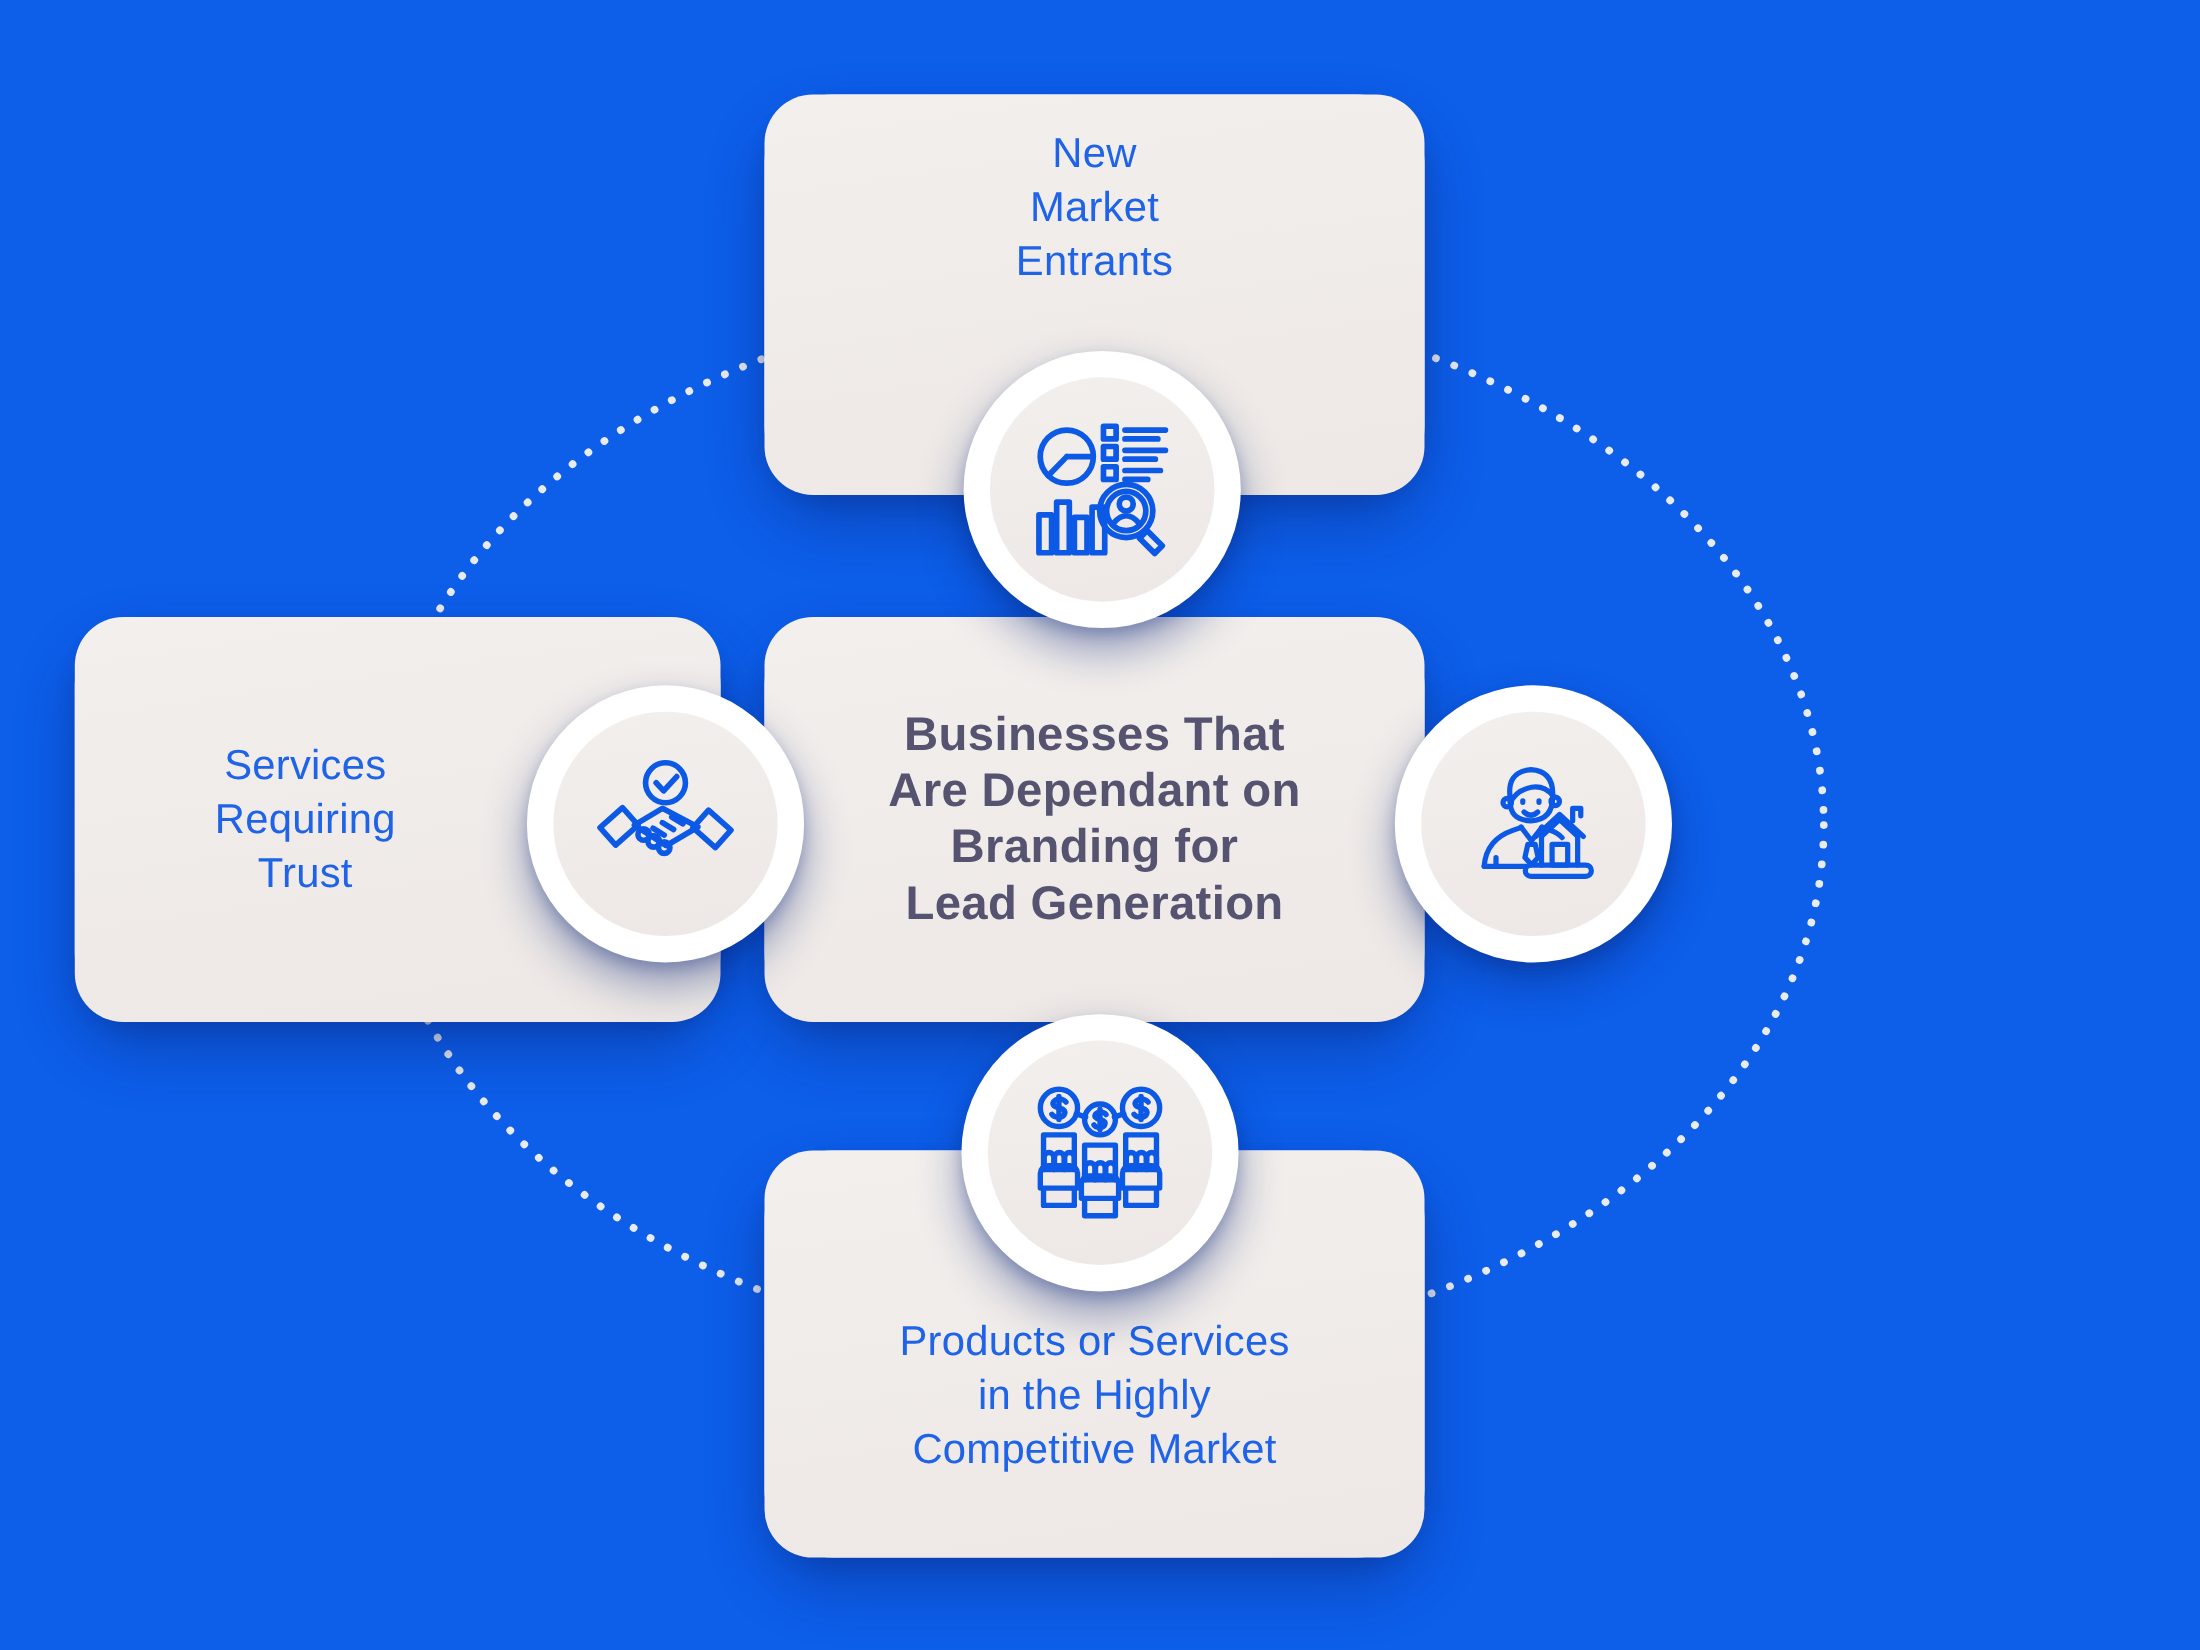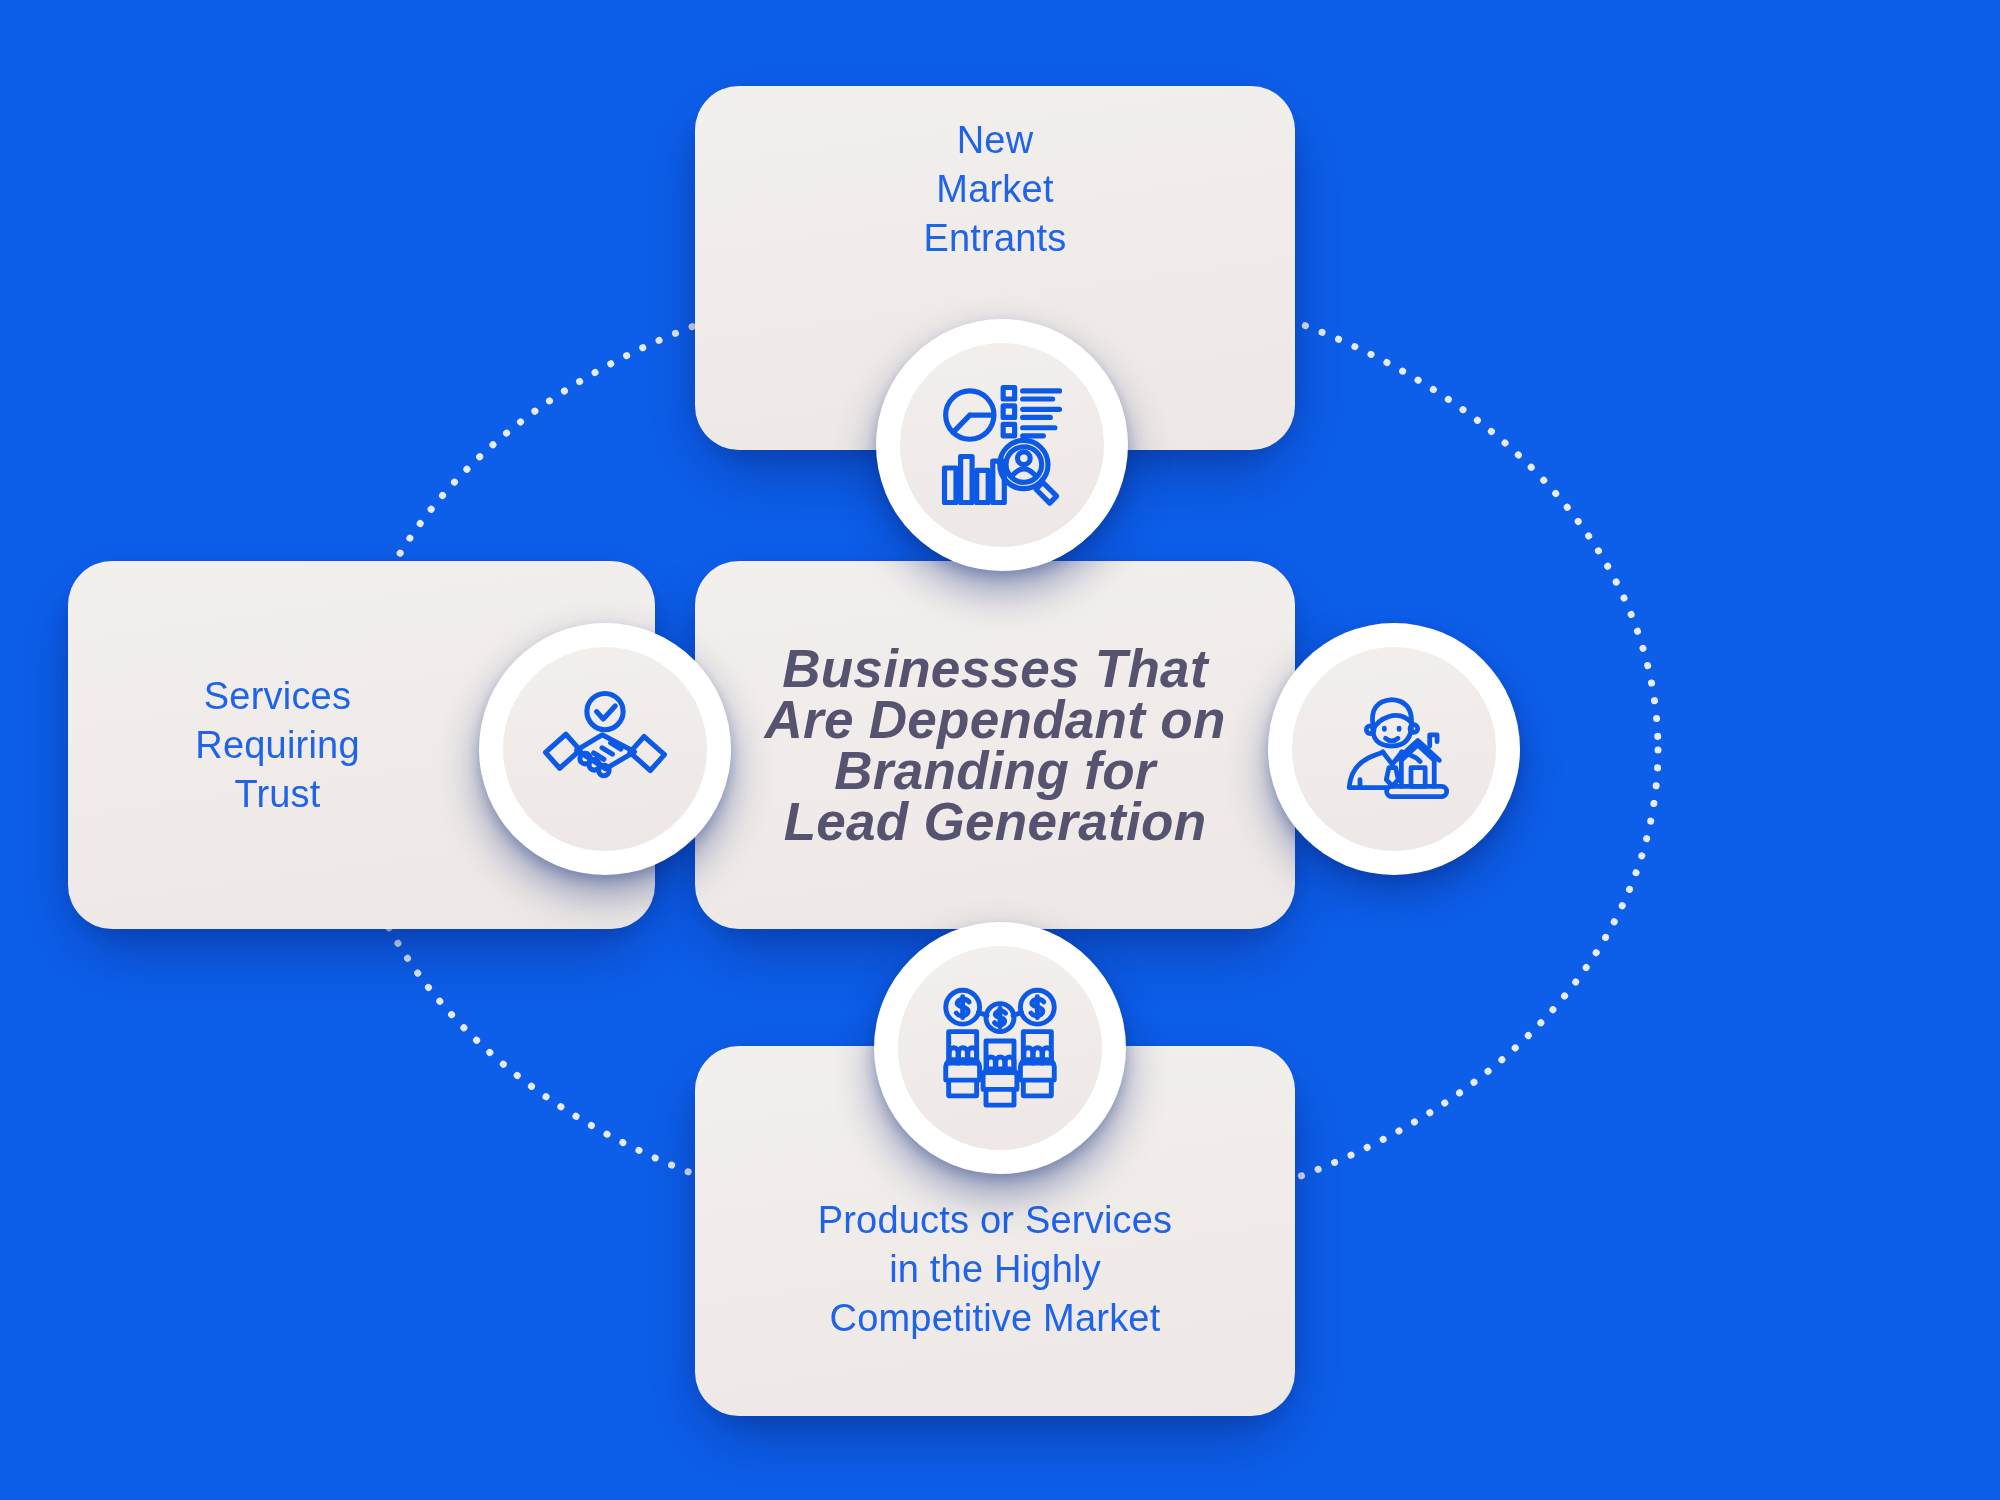--- a/index.html
+++ b/index.html
@@ -11,22 +11,22 @@
   body{background:var(--bg);font-family:"Liberation Sans","DejaVu Sans",sans-serif;position:relative;}
   .stage{position:absolute;inset:0;}
   .orbit{position:absolute;left:0;top:0;z-index:1;}
   .card{position:absolute;z-index:2;background:var(--white);border-radius:62px;
         box-shadow:0 26px 50px rgba(8,36,118,.38), 0 8px 16px rgba(8,36,118,.20);}
   .card-inner{width:100%;height:100%;border-radius:44px;
         background:linear-gradient(172deg,var(--card-fill-a) 0%,var(--card-fill-b) 100%);
         display:flex;align-items:center;justify-content:center;text-align:center;}
   .label{font-size:38px;line-height:49px;font-weight:500;letter-spacing:.2px;
         color:var(--blue);white-space:pre-line;}
-  .title{font-size:53px;line-height:51px;font-weight:700;letter-spacing:.3px;
-        color:var(--title);white-space:pre-line;font-style:italic;}
+  .title{font-size:43px;line-height:51px;font-weight:700;letter-spacing:.3px;
+        color:var(--title);white-space:pre-line;}
   .card-top   {left:695px;top:86px;  width:600px;height:364px;}
   .card-left  {left:68px; top:561px; width:587px;height:368px;}
   .card-center{left:695px;top:561px; width:600px;height:368px;}
   .card-right {left:1345px;top:561px;width:580px;height:368px;}
   .card-bottom{left:695px;top:1046px;width:600px;height:370px;}
   .card-top    .card-inner{align-items:flex-start;padding-top:30px;}
   .card-bottom .card-inner{align-items:flex-start;padding-top:150px;}
   .card-left   .card-inner{padding-right:168px;}
   .card-right  .card-inner{padding-left:132px;}
   .badge{position:absolute;z-index:3;width:252px;height:252px;border-radius:50%;

